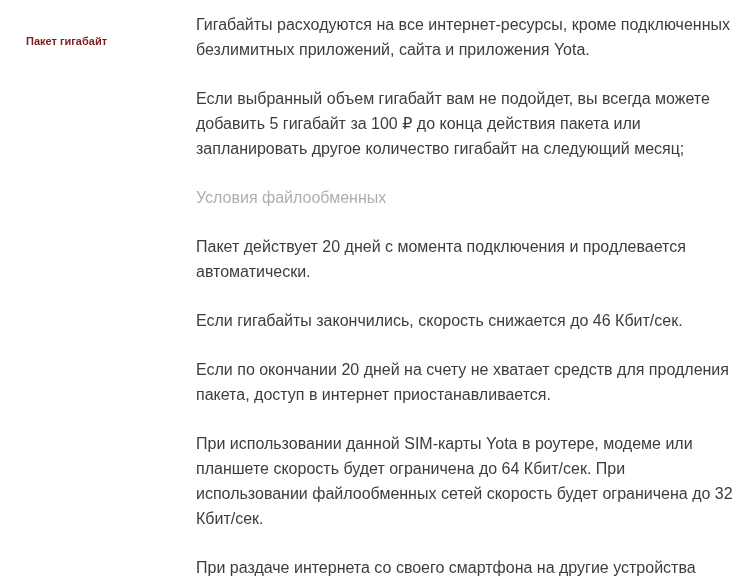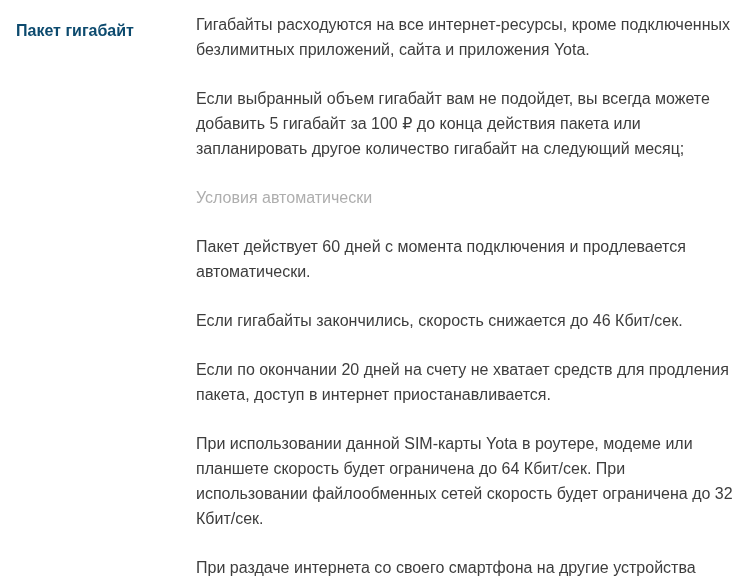--- a/index.html
+++ b/index.html
@@ -18,25 +18,25 @@
   .faq-row {
     display: flex;
     align-items: flex-start;
     padding: 12px 8px 0 8px;
   }
   .label-col {
     width: 172px;
     flex: 0 0 172px;
   }
   .row-title {
-    margin: 8px;
-    font-size: 16px;
+    margin: 18px;
+    font-size: 11px;
     line-height: 22px;
     font-weight: bold;
-    color: #0c4a6e;
+    color: #7f1d1d;
   }
   .content-col {
     flex: 1 1 auto;
     max-width: 556px;
   }
   .content-col p {
     margin: 0 0 24px 16px;
     font-size: 16px;
     line-height: 25px;
     color: #3d3d3d;
@@ -52,21 +52,21 @@
 <body>
 
 <div class="page">
   <div class="faq-row">
     <div class="label-col">
       <h3 class="row-title">Пакет гигабайт</h3>
     </div>
     <div class="content-col">
       <p>Гигабайты расходуются на все интернет-ресурсы, кроме подключенных безлимитных приложений, сайта и приложения Yota.</p>
       <p>Если выбранный объем гигабайт вам не подойдет, вы всегда можете добавить 5 гигабайт за 100 ₽ до конца действия пакета или запланировать другое количество гигабайт на следующий месяц;</p>
-      <p class="muted">Условия автоматически</p>
-      <p>Пакет действует 60 дней с момента подключения и продлевается автоматически.</p>
+      <p class="muted">Условия файлообменных</p>
+      <p>Пакет действует 20 дней с момента подключения и продлевается автоматически.</p>
       <p>Если гигабайты закончились, скорость снижается до 46 Кбит/сек.</p>
       <p>Если по окончании 20 дней на счету не хватает средств для продления пакета, доступ в интернет приостанавливается.</p>
       <p>При использовании данной SIM-карты Yota в роутере, модеме или планшете скорость будет ограничена до 64 Кбит/сек. При использовании файлообменных сетей скорость будет ограничена до 32 Кбит/сек.</p>
       <p>При раздаче интернета со своего смартфона на другие устройства доступ к выбранным мобильным приложениям остается безлимитным, а остальной трафик расходуется из гигабайт.</p>
     </div>
   </div>
 </div>
 
 </body></html>

